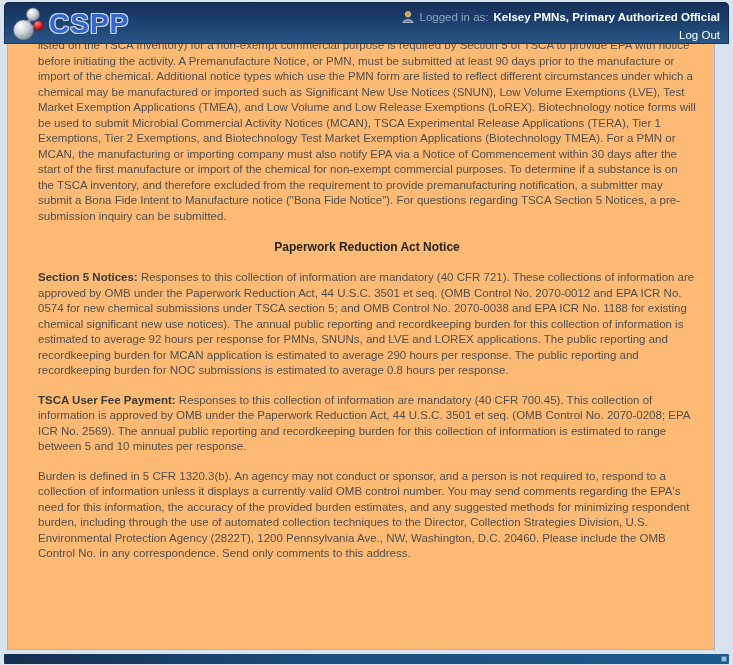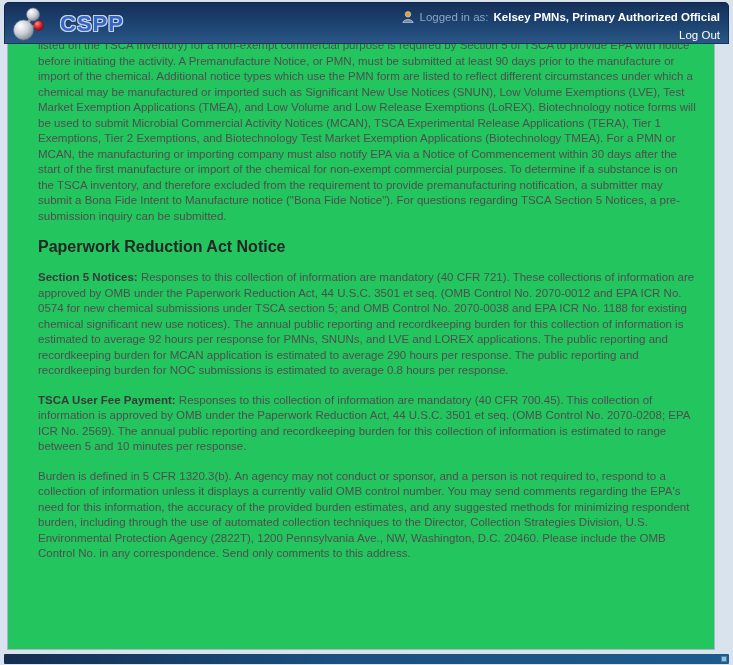--- a/index.html
+++ b/index.html
@@ -16,56 +16,56 @@
     background:linear-gradient(to bottom,#152f58 0%,#1d4472 55%,#2b5787 100%);
     border-radius:5px 5px 0 0;
     box-shadow:inset 0 0 0 1px rgba(10,30,60,.55);
   }
   .logo{
     position:absolute;left:7px;top:3px;height:38px;
     display:flex;align-items:center;cursor:pointer;
   }
   .logo-molecule{width:36px;height:38px;display:block;}
   .logo-text{
-    font-size:22px;font-weight:800;letter-spacing:1px;
-    color:#3366cc;margin-left:13px;
+    font-size:28px;font-weight:800;letter-spacing:1px;
+    color:#3366cc;margin-left:2px;
     text-shadow:
       -1px -1px 0 #c9d3e2, 1px -1px 0 #c9d3e2,
       -1px  1px 0 #c9d3e2, 1px  1px 0 #c9d3e2,
        0   -1px 0 #c9d3e2, 0    1px 0 #c9d3e2,
       -1px  0   0 #c9d3e2, 1px  0   0 #c9d3e2;
   }
   .header-right{
     position:absolute;right:9px;top:7px;text-align:right;
     font-size:11.5px;line-height:16px;
   }
   .login-row{display:flex;align-items:center;gap:5px;}
   .user-icon{display:inline-block;width:12px;height:12px;}
   .logged-label{color:#8ea4c2;}
   .user-name{color:#ffffff;font-weight:bold;}
   .logout{color:#ffffff;font-weight:normal;text-decoration:none;cursor:pointer;display:inline-block;margin-top:2px;}
   
   .content{
     position:absolute;left:7px;top:44px;width:708px;height:606px;
-    background:#22c55e;
+    background:#fdba74;
     border:1px solid #a9b5c1;border-top:none;
     box-sizing:border-box;
     overflow:hidden;
   }
   .text-block{
     margin:-6px 20px 0 30px;
     width:658px;
     font-size:11.5px;line-height:15.5px;color:#4f4f4f;
   }
   .text-block p{margin:14px 0;}
   .text-block p.first{margin-top:-6px;}
   .text-block strong{color:#3a3a3a;}
   .section-heading{
-    font-weight:bold;color:#262626;
-    font-size:16px;line-height:16px;margin:15px 0;
+    text-align:center;font-weight:bold;color:#262626;
+    font-size:12px;line-height:16px;margin:15px 0;
   }
   
   .footer{
     position:absolute;left:4px;bottom:1px;width:725px;height:10px;
     background:linear-gradient(to right,#142e50 0%,#1b4f7f 45%,#1d5b8d 100%);
     border-radius:1px;
   }
   .footer-grip{
     position:absolute;right:2px;top:2px;width:6px;height:6px;
     background:#8fc3e8;border:1px solid #507fa6;box-sizing:border-box;

